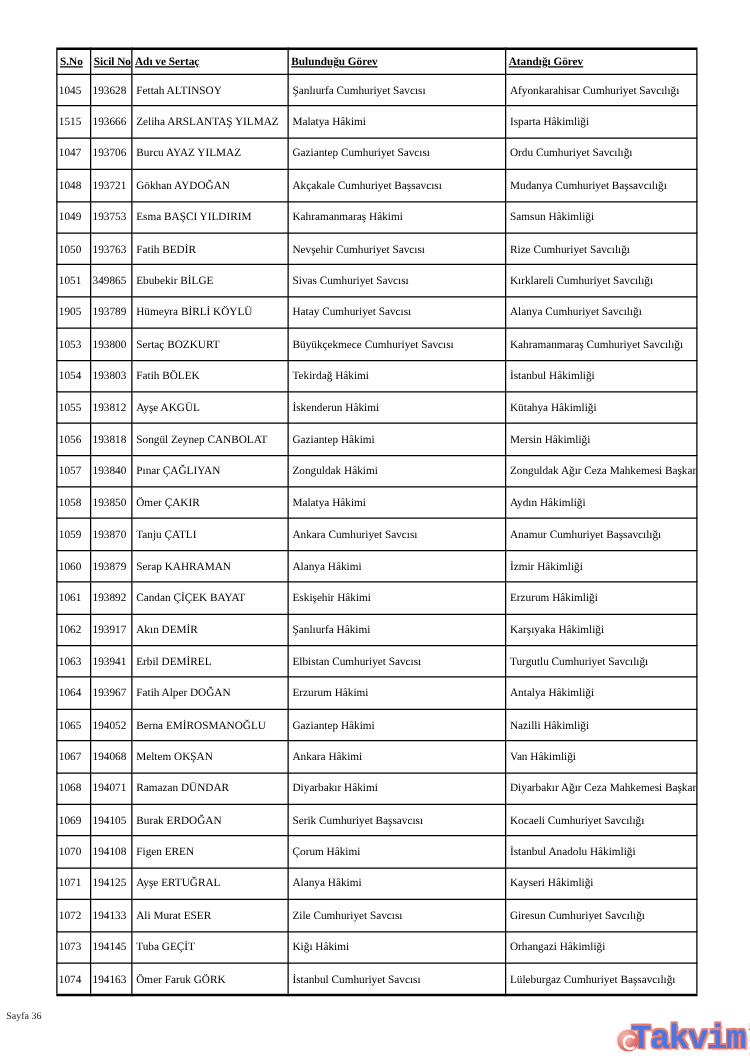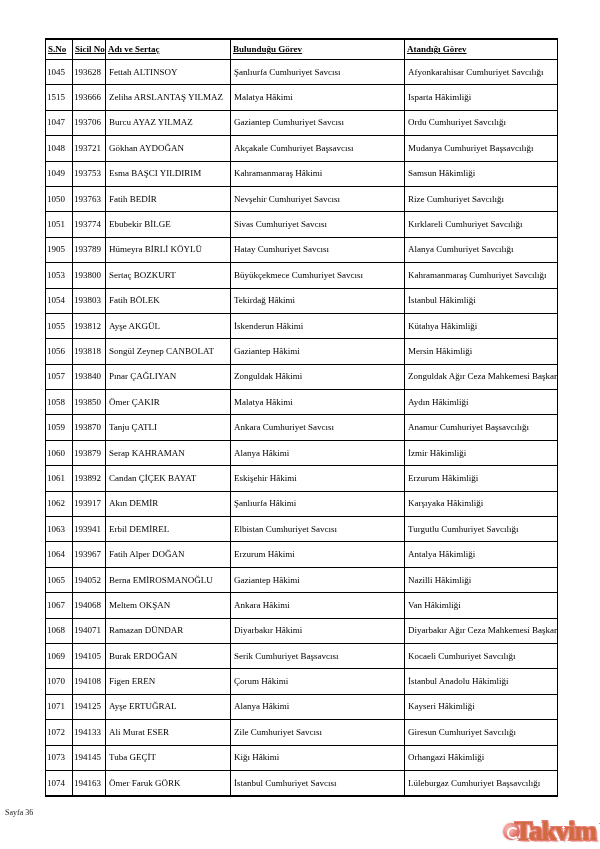--- a/index.html
+++ b/index.html
@@ -77,25 +77,25 @@
   .wm-badge::after {
     content: "";
     position: absolute;
     left: 4px; top: 4px;
     width: 8px; height: 8px;
     border: 2px solid #fff;
     border-right-color: transparent;
     border-radius: 50%;
   }
   .wm-text {
-    font-family: Liberation Serif, serif;
+    font-family: Liberation Mono, monospace;
     font-weight: bold;
     font-size: 27px;
     letter-spacing: -1px;
-    color: #c2410c;
+    color: #1d4ed8;
     text-shadow:
       -1px -1px 0 #e0594e,
        1px -1px 0 #e0594e,
       -1px  1px 0 #e0594e,
        1px  1px 0 #e0594e,
        2px  2px 1px rgba(205,70,58,0.55);
   }
   .wm-suffix {
     font-family: "Liberation Sans", sans-serif;
     font-weight: bold;
@@ -165,21 +165,21 @@
       </tr>
       <tr>
         <td class="col0">1050</td>
         <td class="col1">193763</td>
         <td class="col2">Fatih BEDİR</td>
         <td class="col3">Nevşehir Cumhuriyet Savcısı</td>
         <td class="col4">Rize Cumhuriyet Savcılığı</td>
       </tr>
       <tr>
         <td class="col0">1051</td>
-        <td class="col1">193774</td>
+        <td class="col1">349865</td>
         <td class="col2">Ebubekir BİLGE</td>
         <td class="col3">Sivas Cumhuriyet Savcısı</td>
         <td class="col4">Kırklareli Cumhuriyet Savcılığı</td>
       </tr>
       <tr>
         <td class="col0">1905</td>
         <td class="col1">193789</td>
         <td class="col2">Hümeyra BİRLİ KÖYLÜ</td>
         <td class="col3">Hatay Cumhuriyet Savcısı</td>
         <td class="col4">Alanya Cumhuriyet Savcılığı</td>

